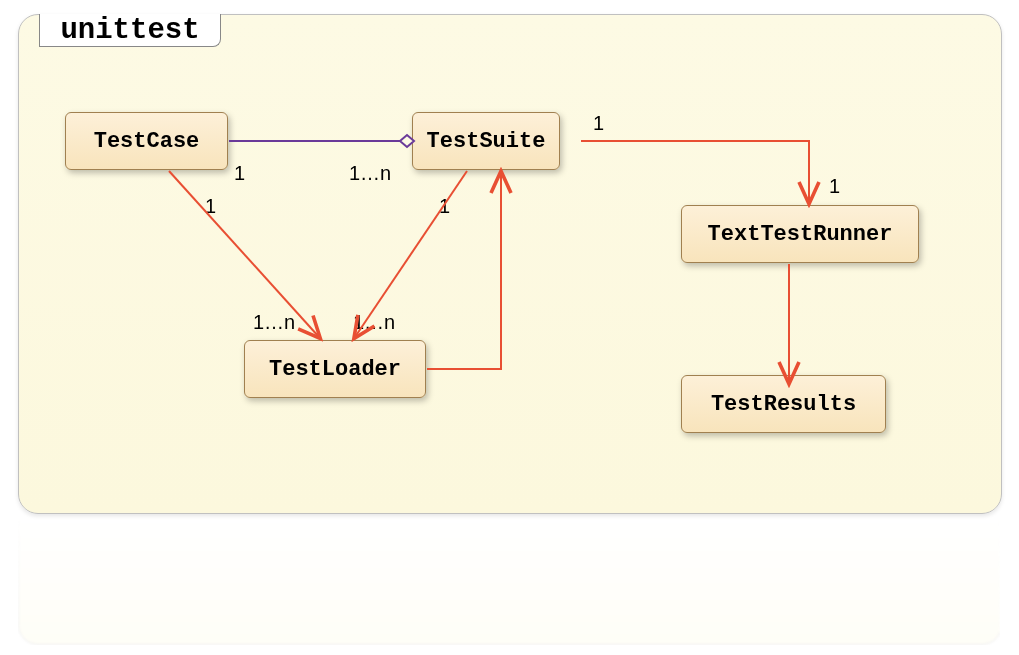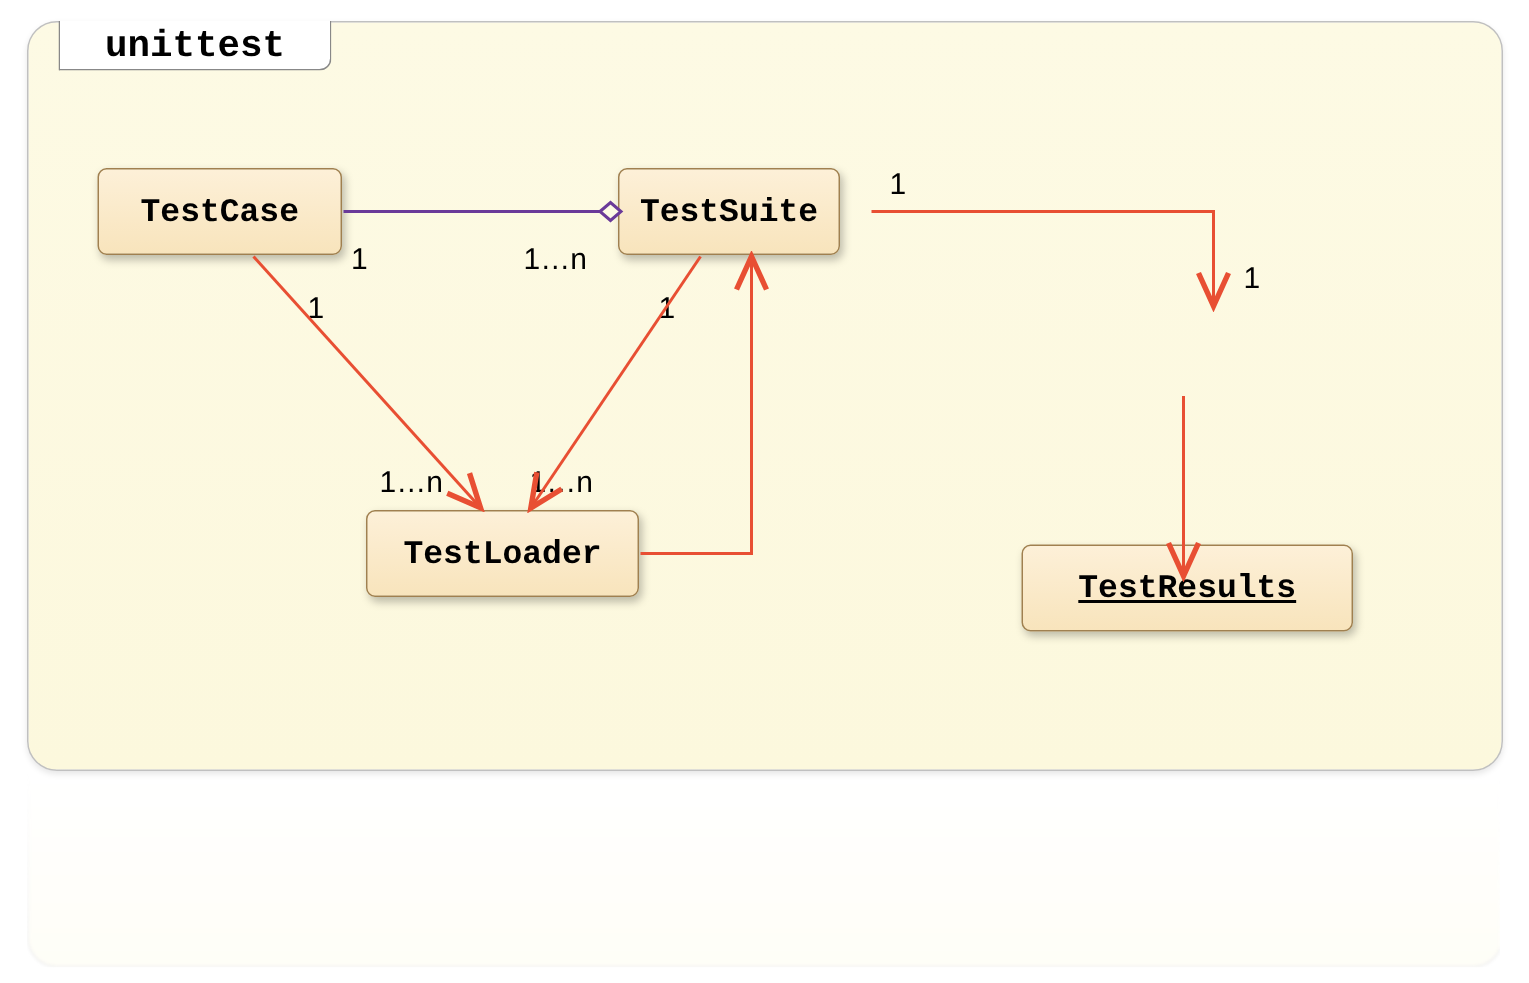--- a/index.html
+++ b/index.html
@@ -30,21 +30,21 @@
     height: 32px;
     background: #ffffff;
     border: 1px solid #888;
     border-top: none;
     border-radius: 0 0 8px 0;
     display: flex;
     align-items: center;
     justify-content: center;
   }
   .package-tab span {
-    font-size: 25px;
+    font-size: 29px;
     font-weight: bold;
     color: #000;
   }
   .class-box {
     position: absolute;
     background: linear-gradient(to bottom, #fdf0d8 0%, #f8e4bc 100%);
     border: 1px solid #a08050;
     border-radius: 6px;
     box-shadow: 2px 3px 6px rgba(0,0,0,0.25);
     display: flex;
@@ -54,21 +54,21 @@
     font-size: 22px;
     color: #000;
     padding: 16px 18px;
     height: 58px;
     box-sizing: border-box;
   }
   #box-testcase { left: 46px; top: 97px; width: 163px; }
   #box-testsuite { left: 393px; top: 97px; width: 148px; }
   #box-testloader { left: 225px; top: 325px; width: 182px; justify-content: center; }
   #box-runner { left: 662px; top: 190px; width: 238px; }
-  #box-results { left: 662px; top: 348px; width: 221px; text-decoration: underline; }
+  #box-results { left: 662px; top: 360px; width: 205px; }
   .mult {
     position: absolute;
     font-family: Arial, Helvetica, sans-serif;
     font-size: 20px;
     color: #000;
     font-weight: normal;
   }
   svg.overlay {
     position: absolute;
     left: 0;
@@ -111,20 +111,23 @@
 
   <div id="box-testcase" class="class-box">
     <span>TestCase</span>
   </div>
   <div id="box-testsuite" class="class-box">
     <span>TestSuite</span>
   </div>
   <div id="box-testloader" class="class-box">
     <span>TestLoader</span>
   </div>
+  <div id="box-runner" class="class-box">
+    <span>TextTestRunner</span>
+  </div>
   <div id="box-results" class="class-box">
     <span>TestResults</span>
   </div>
 
   <span class="mult" style="left:215px; top:147px;">1</span>
   <span class="mult" style="left:330px; top:147px;">1…n</span>
 
   <span class="mult" style="left:186px; top:180px;">1</span>
   <span class="mult" style="left:420px; top:180px;">1</span>
 

